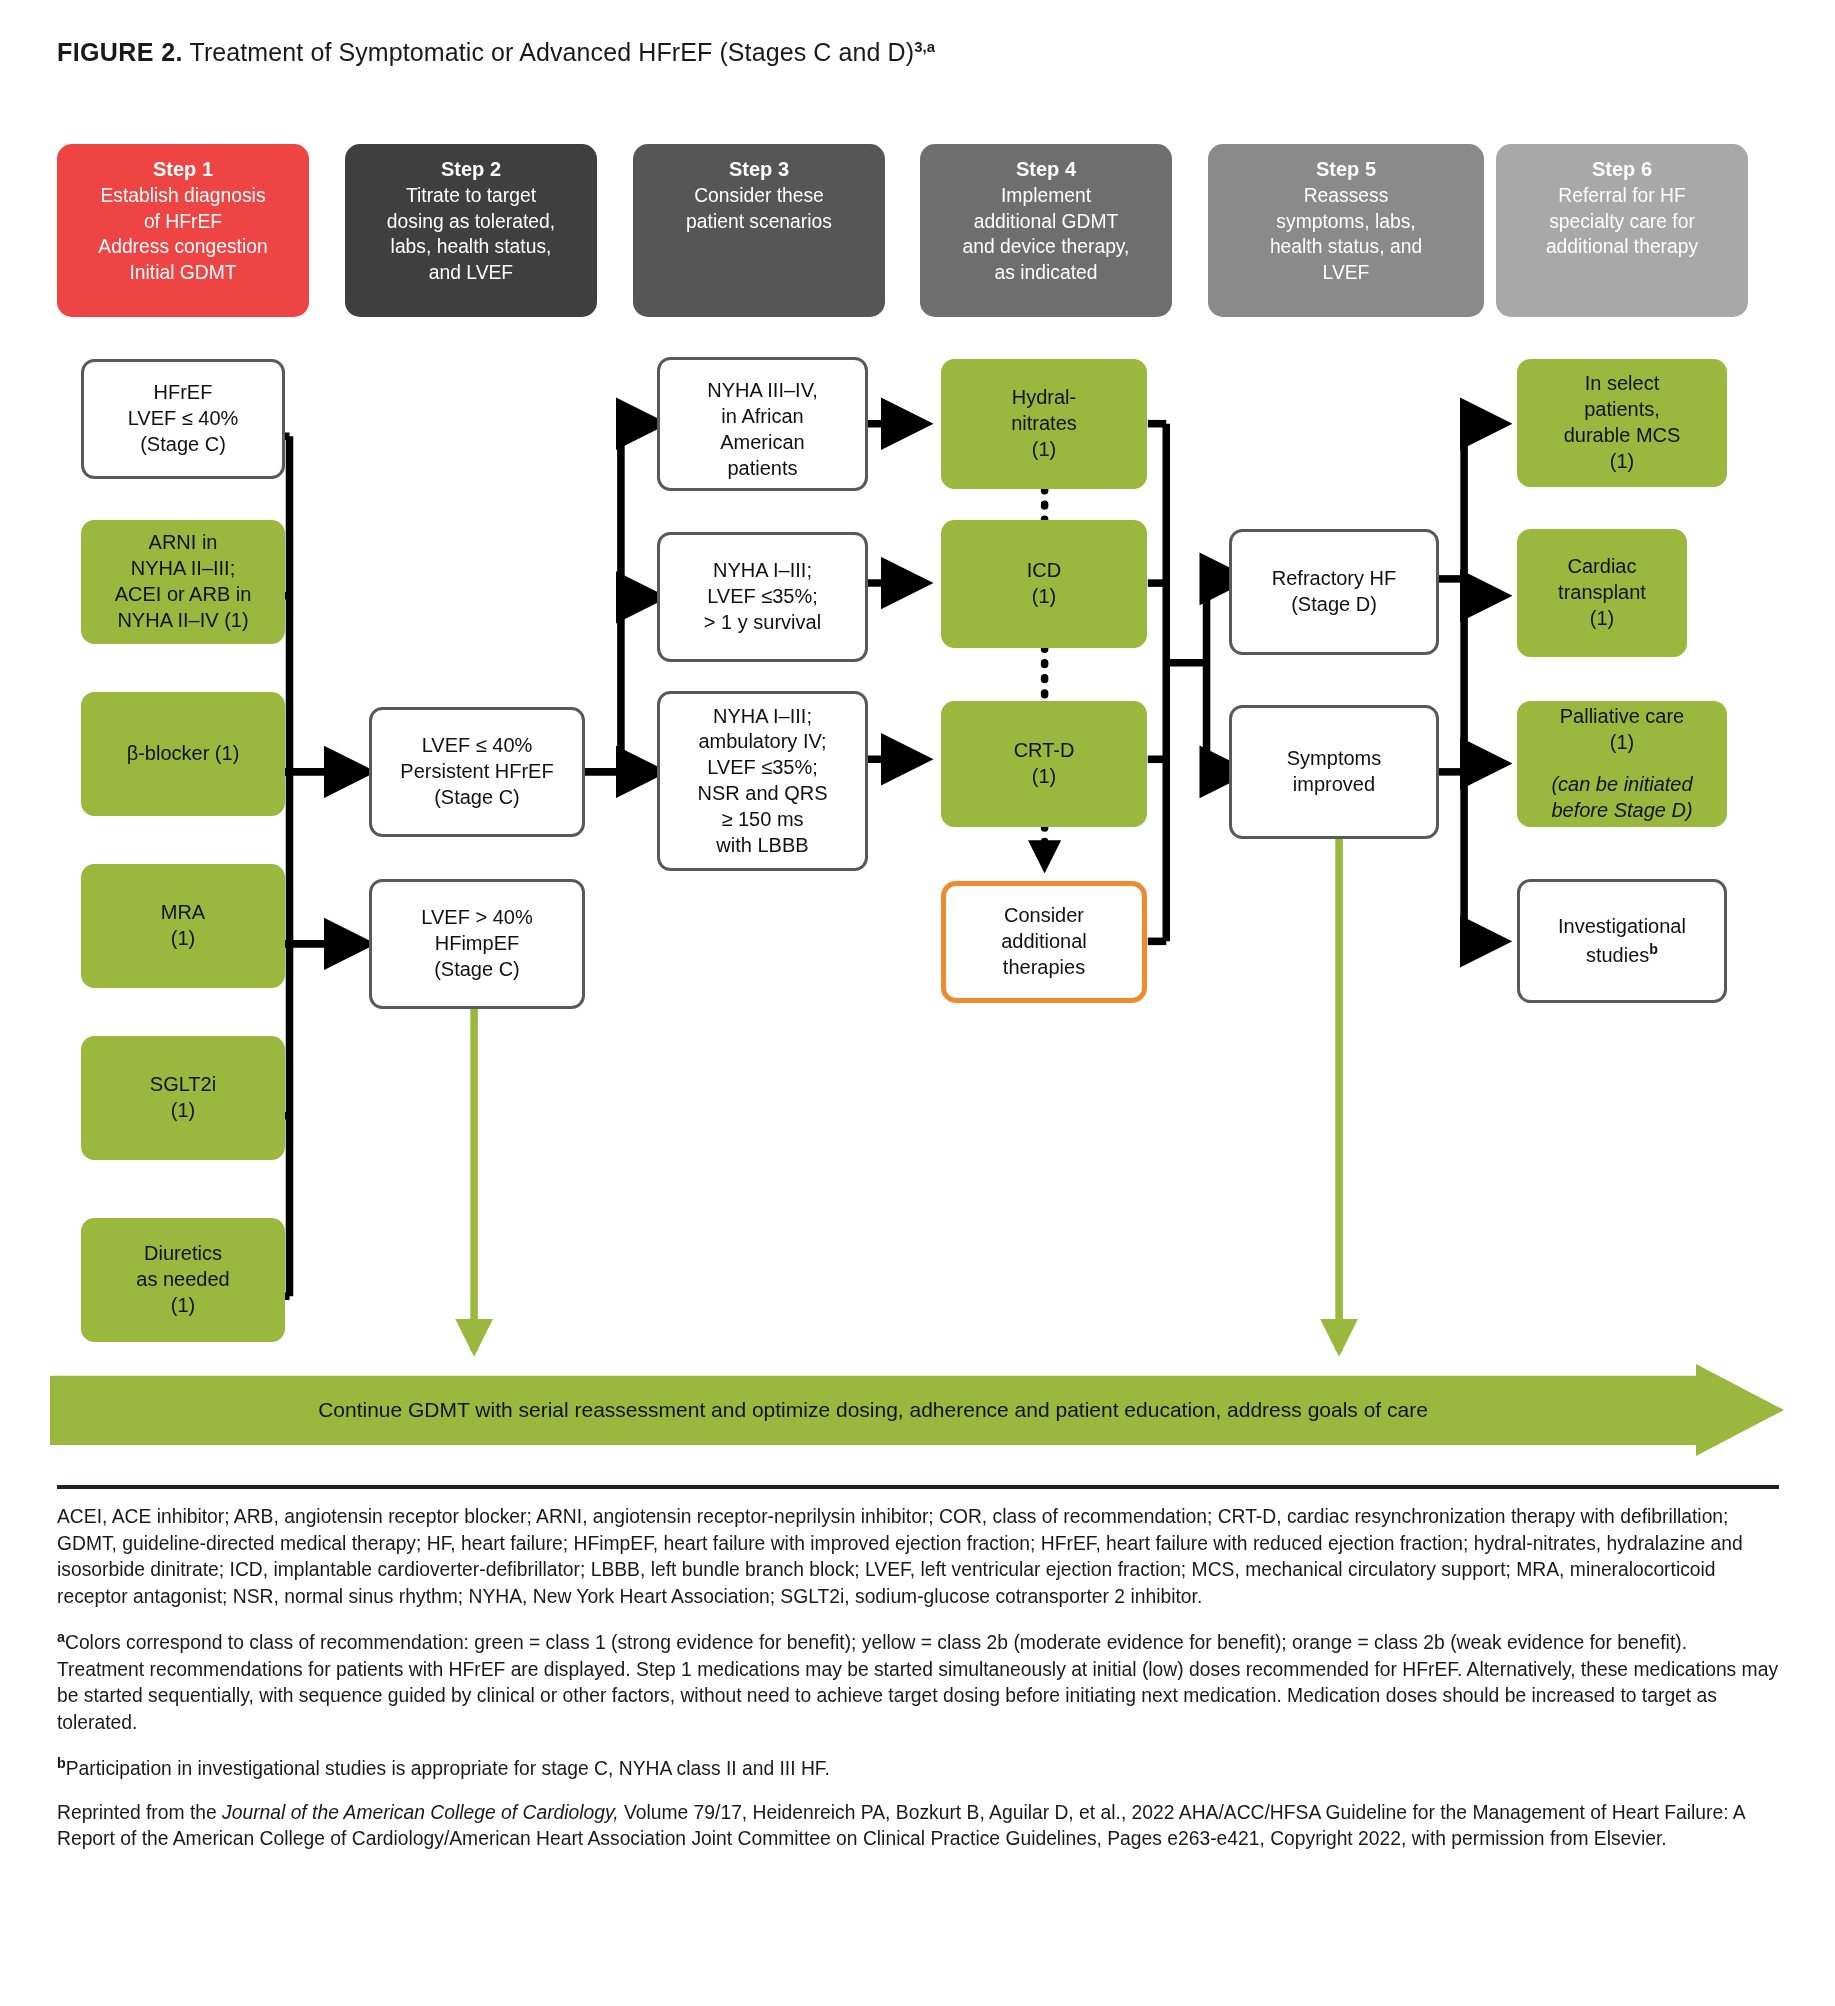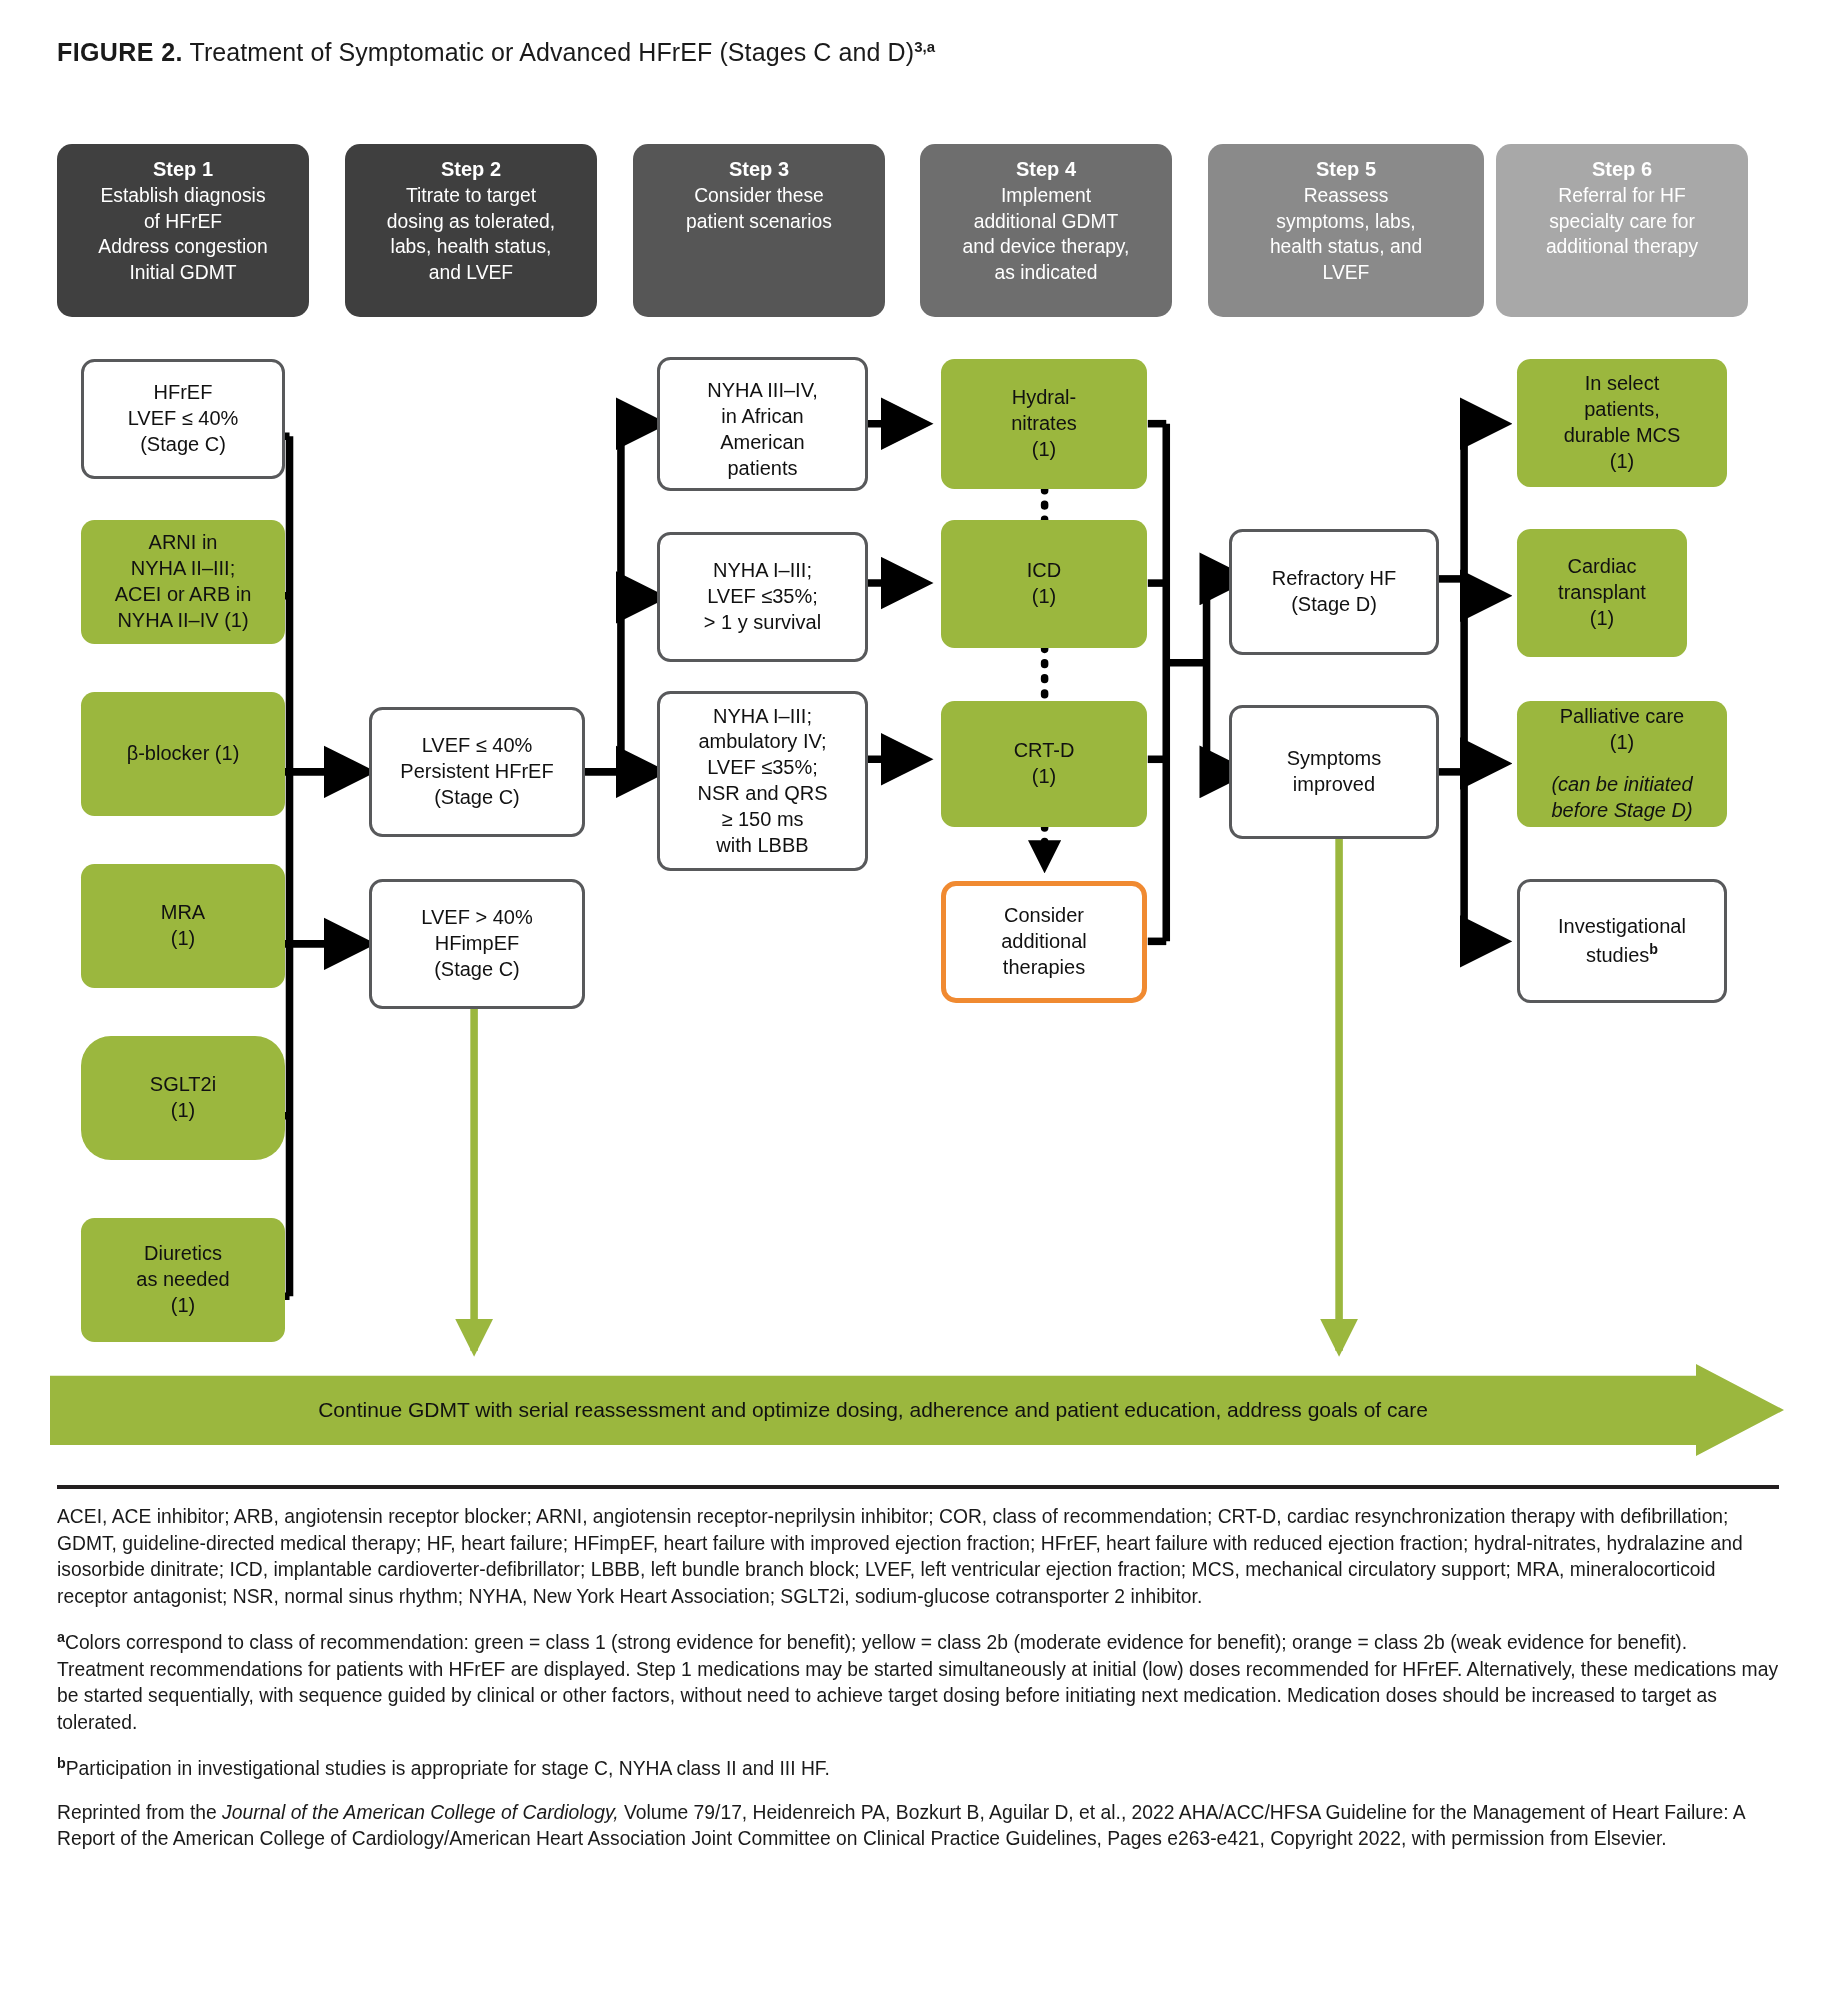--- a/index.html
+++ b/index.html
@@ -212,21 +212,21 @@
       <path d="M1745,910 L1790,910"></path>
       <path d="M1745,1122 L1790,1122"></path>
     </g>
 
     <g stroke="#9bb73e" stroke-width="9" fill="none" marker-end="url(#ahg)">
       <path d="M565,1200 L565,1610"></path>
       <path d="M1596,975 L1596,1610"></path>
     </g>
   </svg>
 
-  <div class="step-head" style="left:57px; top:144px; width:252px; height:173px; background:#404040;">
+  <div class="step-head" style="left:57px; top:144px; width:252px; height:173px; background:#ef4444;">
     <span class="sh-title">Step 1</span>
     <span class="sh-sub" style="white-space:pre-line;">Establish diagnosis
 of HFrEF
 Address congestion
 Initial GDMT</span>
   </div>
   <div class="step-head" style="left:345px; top:144px; width:252px; height:173px; background:#3f3f3f;">
     <span class="sh-title">Step 2</span>
     <span class="sh-sub" style="white-space:pre-line;">Titrate to target
 dosing as tolerated,
@@ -270,21 +270,21 @@
 ACEI or ARB in
 NYHA II–IV (1)</span>
   </div>
   <div class="node green" style="left:81px; top:692px; width:204px; height:124px;">
     <span style="white-space:pre-line;">β-blocker (1)</span>
   </div>
   <div class="node green" style="left:81px; top:864px; width:204px; height:124px;">
     <span style="white-space:pre-line;">MRA
 (1)</span>
   </div>
-  <div class="node green" style="left:81px; top:1036px; width:204px; height:124px;border-radius:30px;">
+  <div class="node green" style="left:81px; top:1036px; width:204px; height:124px;">
     <span style="white-space:pre-line;">SGLT2i
 (1)</span>
   </div>
   <div class="node green" style="left:81px; top:1218px; width:204px; height:124px;">
     <span style="white-space:pre-line;">Diuretics
 as needed
 (1)</span>
   </div>
 
   <div class="node white" style="left:369px; top:707px; width:216px; height:130px;">

